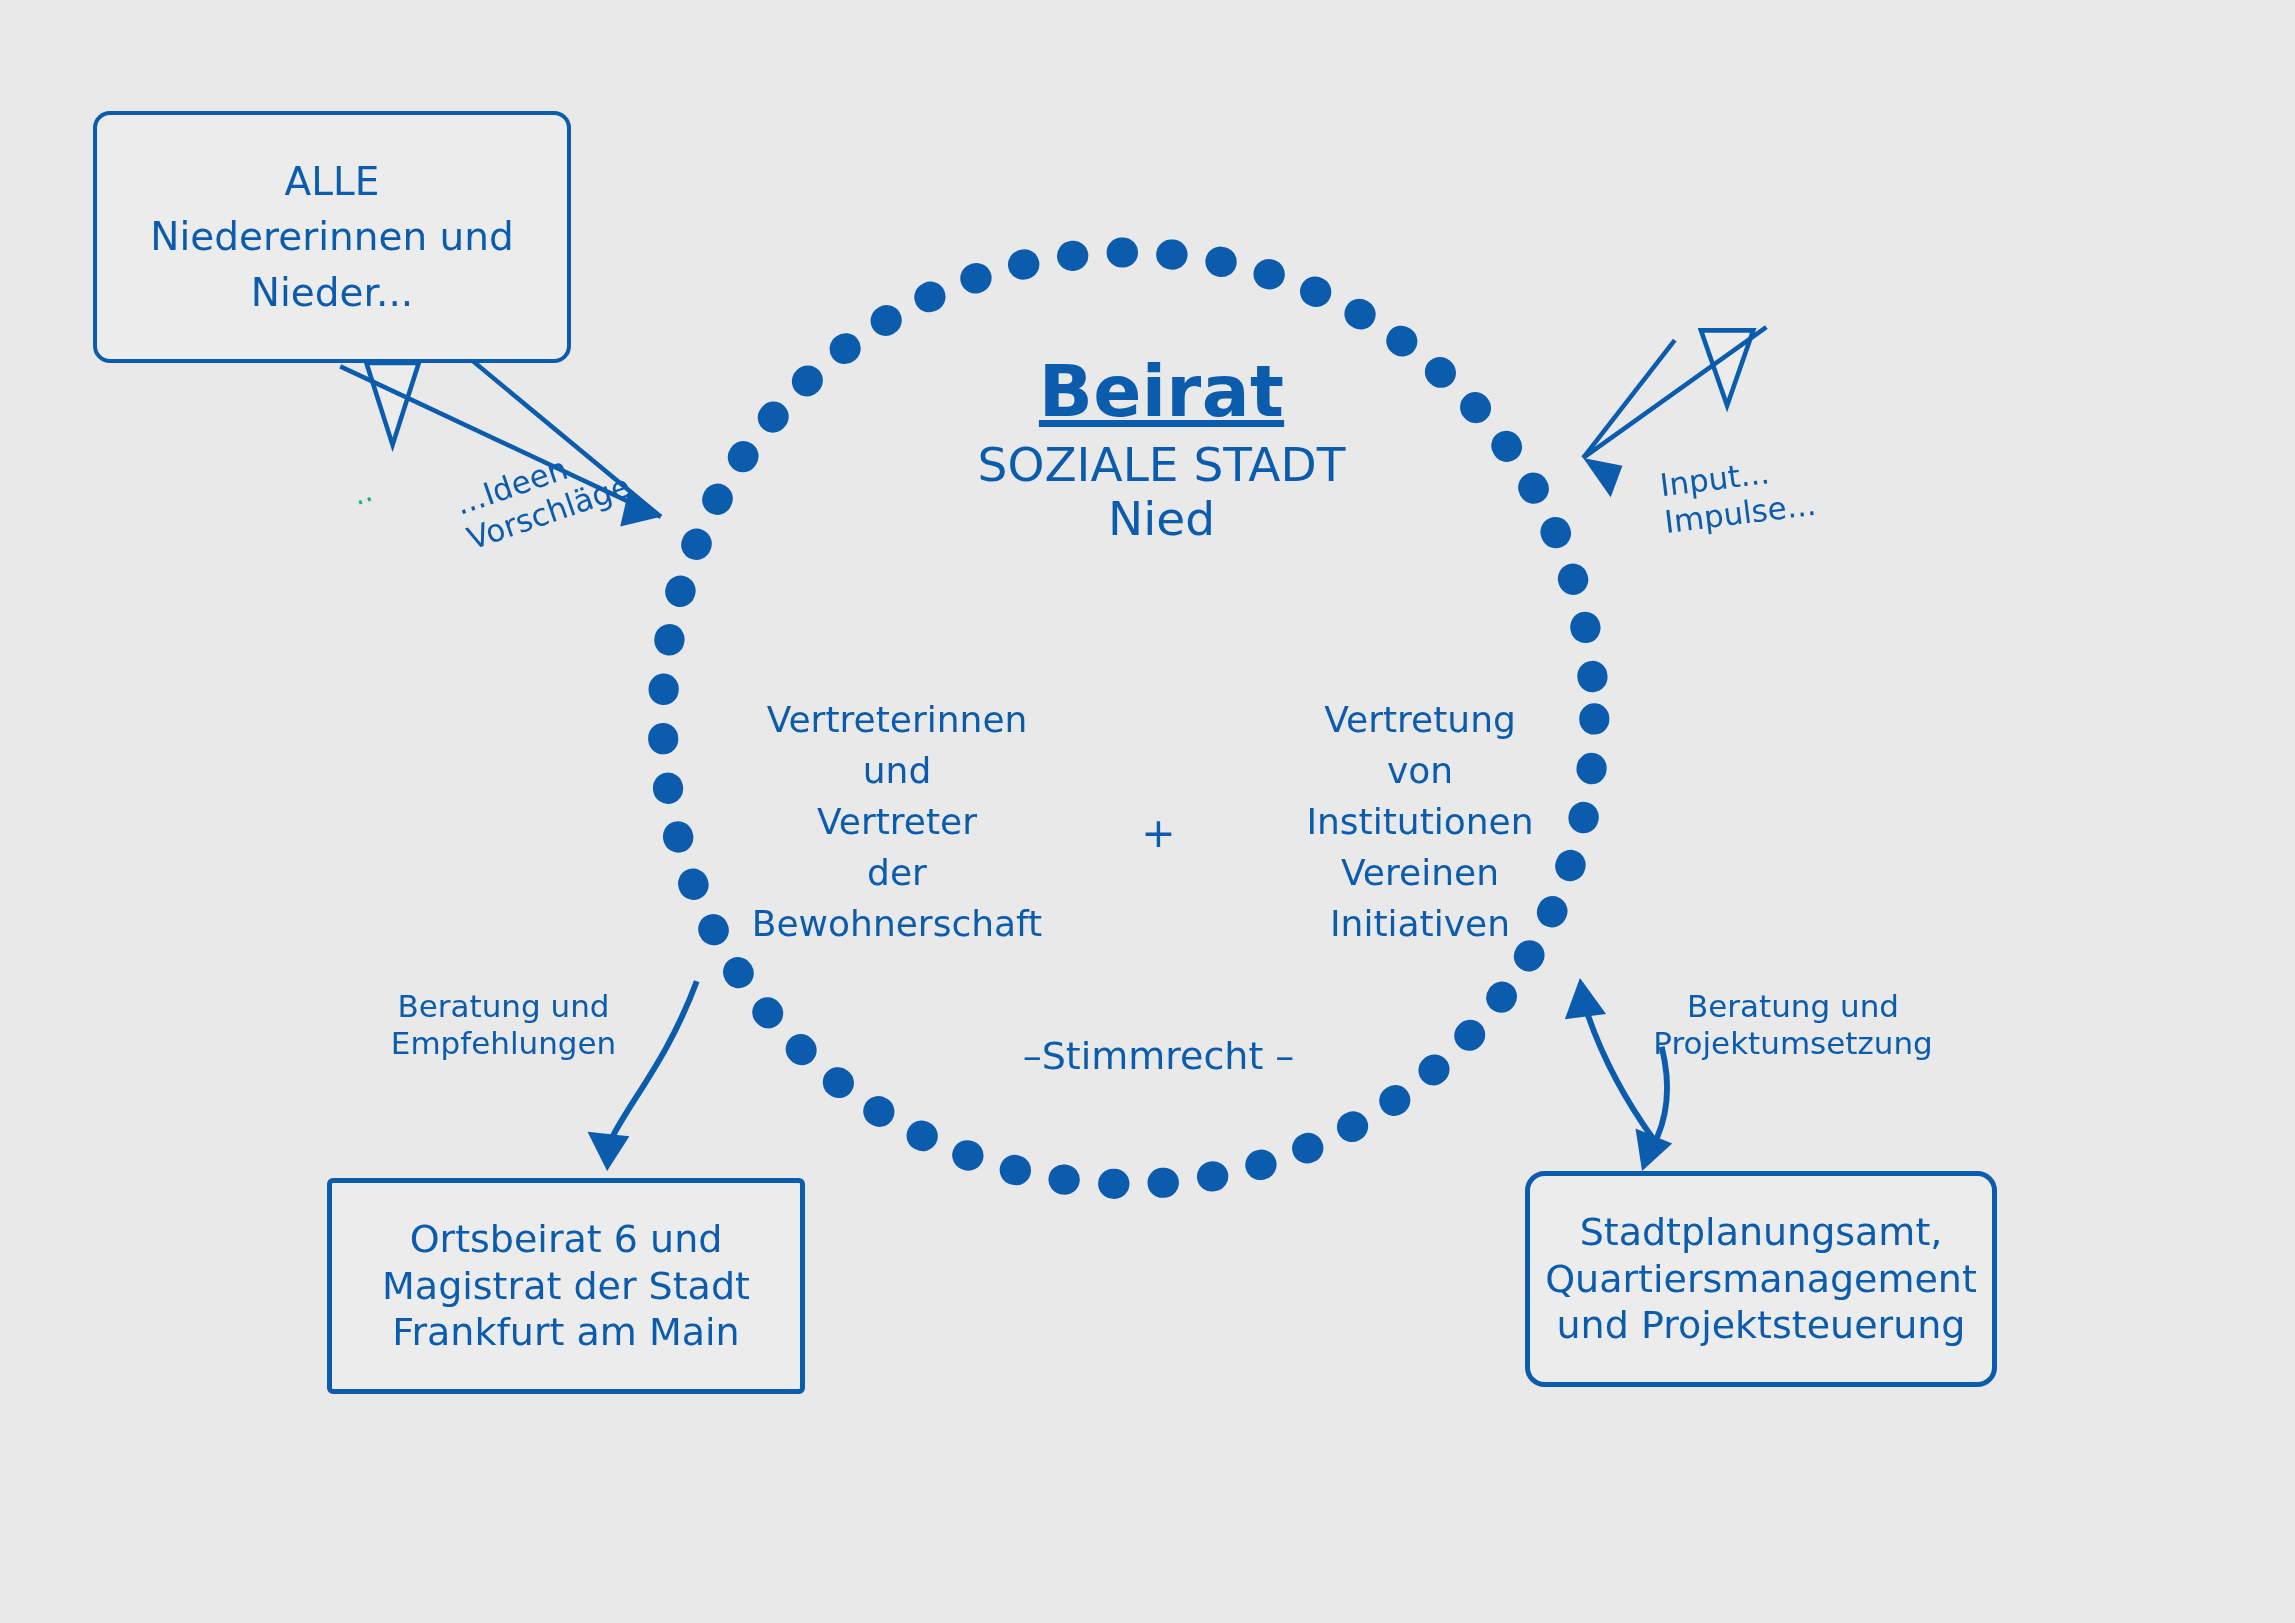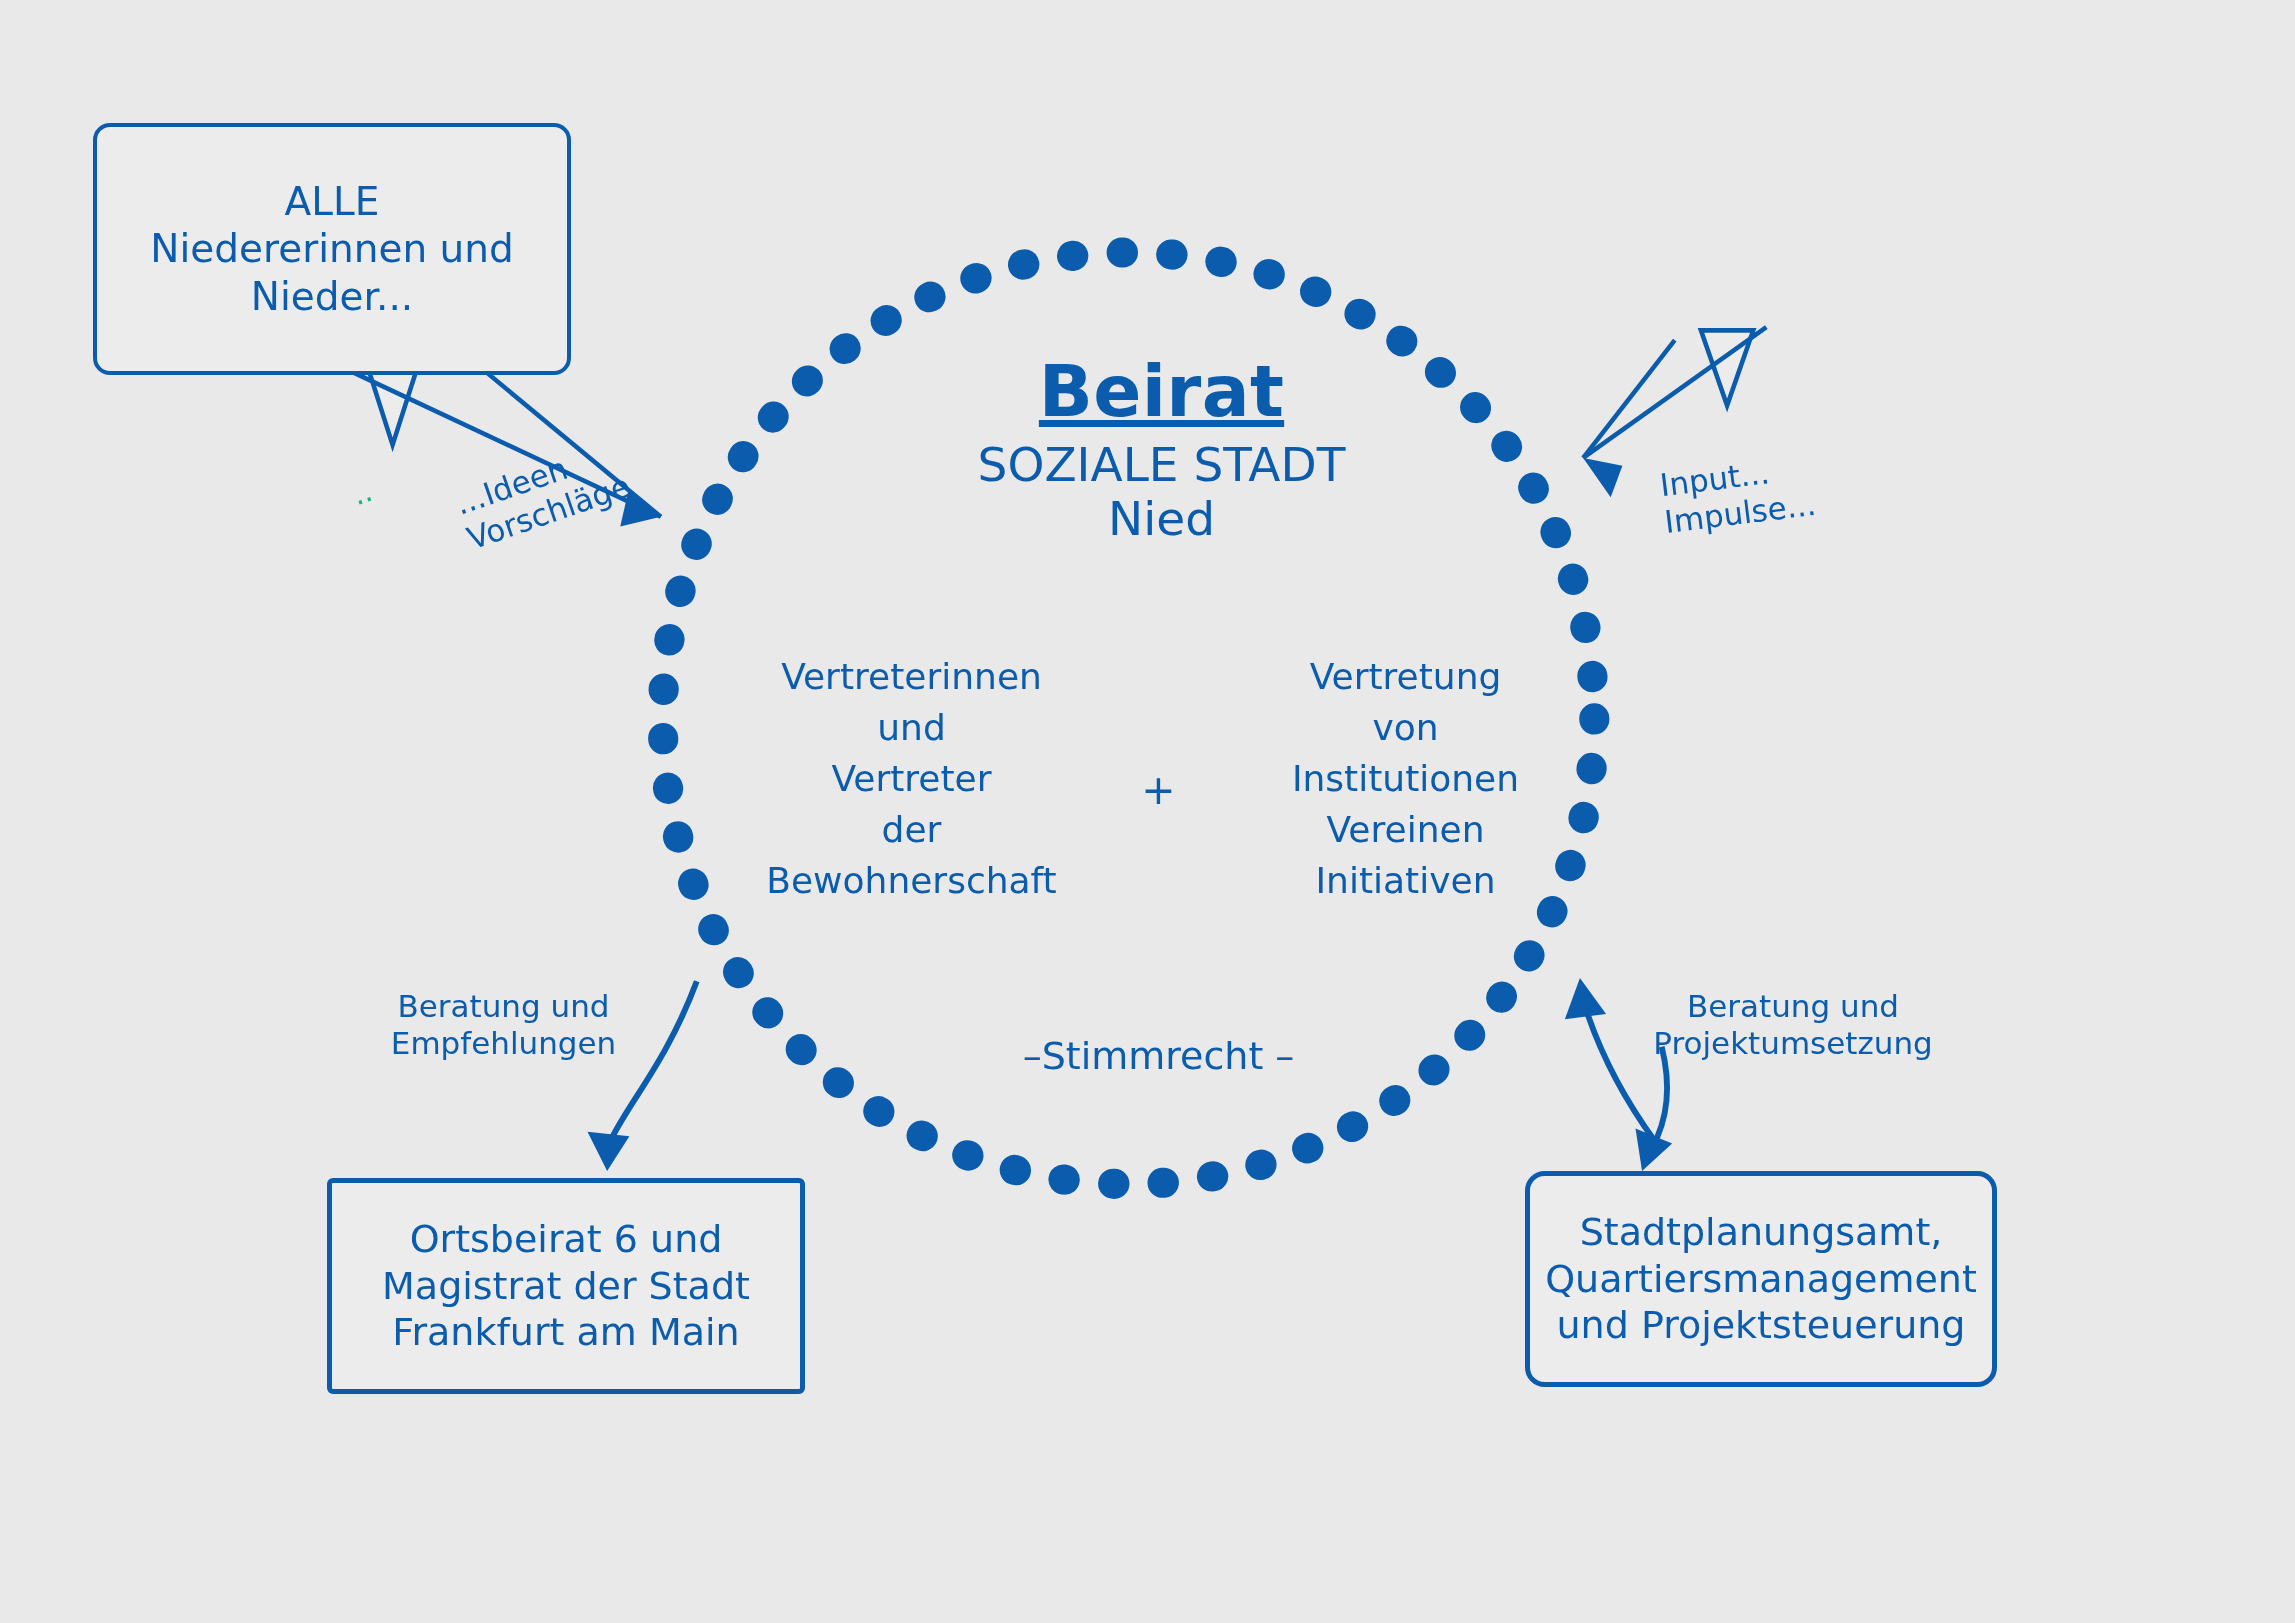--- a/index.html
+++ b/index.html
@@ -41,24 +41,25 @@
     display: flex;
     flex-direction: column;
     justify-content: center;
     align-items: center;
     line-height: 1.22;
   }
   .bubble .line { display: block; white-space: pre; }
 
   #bubble-alle {
     left: 93px;
-    top: 123px;
+    top: 111px;
     width: 478px;
     height: 252px;
     font-size: 39px;
+    gap: 8px;
   }
   #bubble-workshop {
     left: 1662px;
     top: 124px;
     width: 484px;
     height: 209px;
     font-size: 38px;
   }
   #box-ortsbeirat {
     left: 327px;
@@ -101,26 +102,26 @@
   }
   #center-title .t3 {
     font-size: 47px;
     line-height: 1.15;
     text-align: center;
   }
 
   #cols {
     position: absolute;
     left: 694px;
-    top: 651px;
+    top: 694px;
     width: 929px;
     display: flex;
-    justify-content: center;
+    justify-content: space-between;
     align-items: flex-start;
-    gap: 8px;
+    gap: 15px;
   }
   #cols .col {
     width: 406px;
     text-align: center;
     font-size: 36px;
     line-height: 1.42;
   }
   #cols .plus {
     width: 72px;
     text-align: center;

